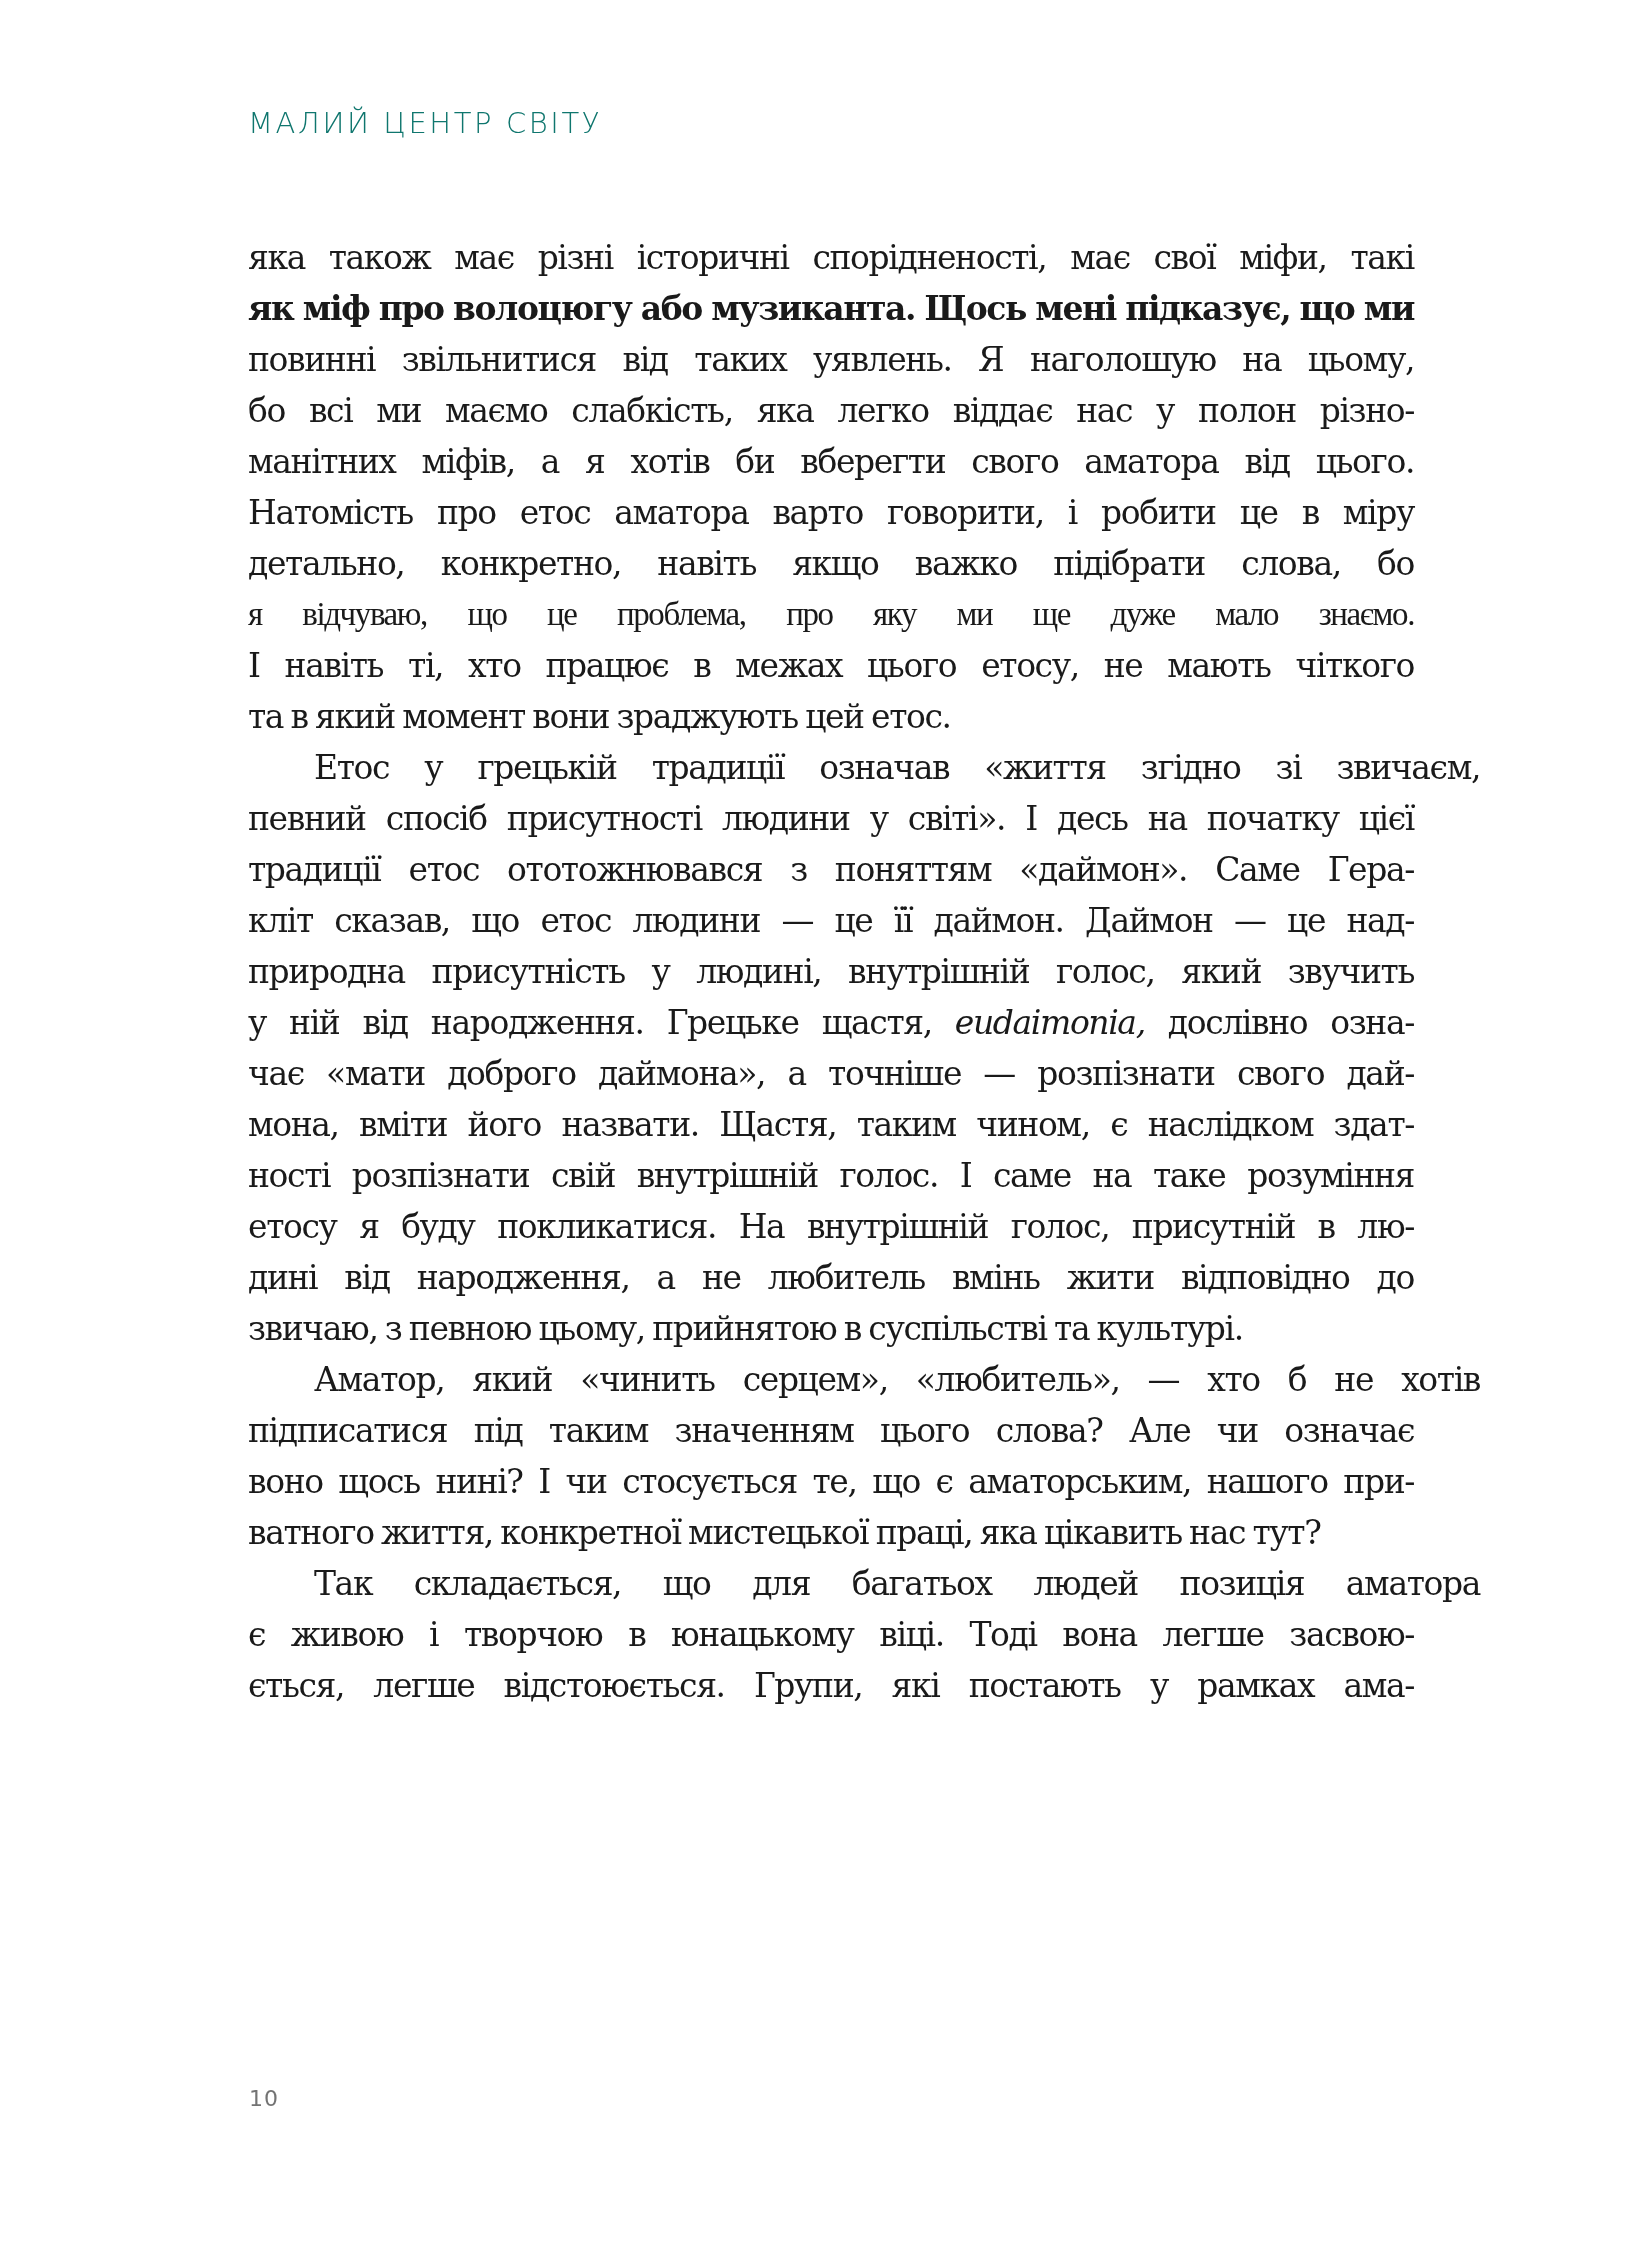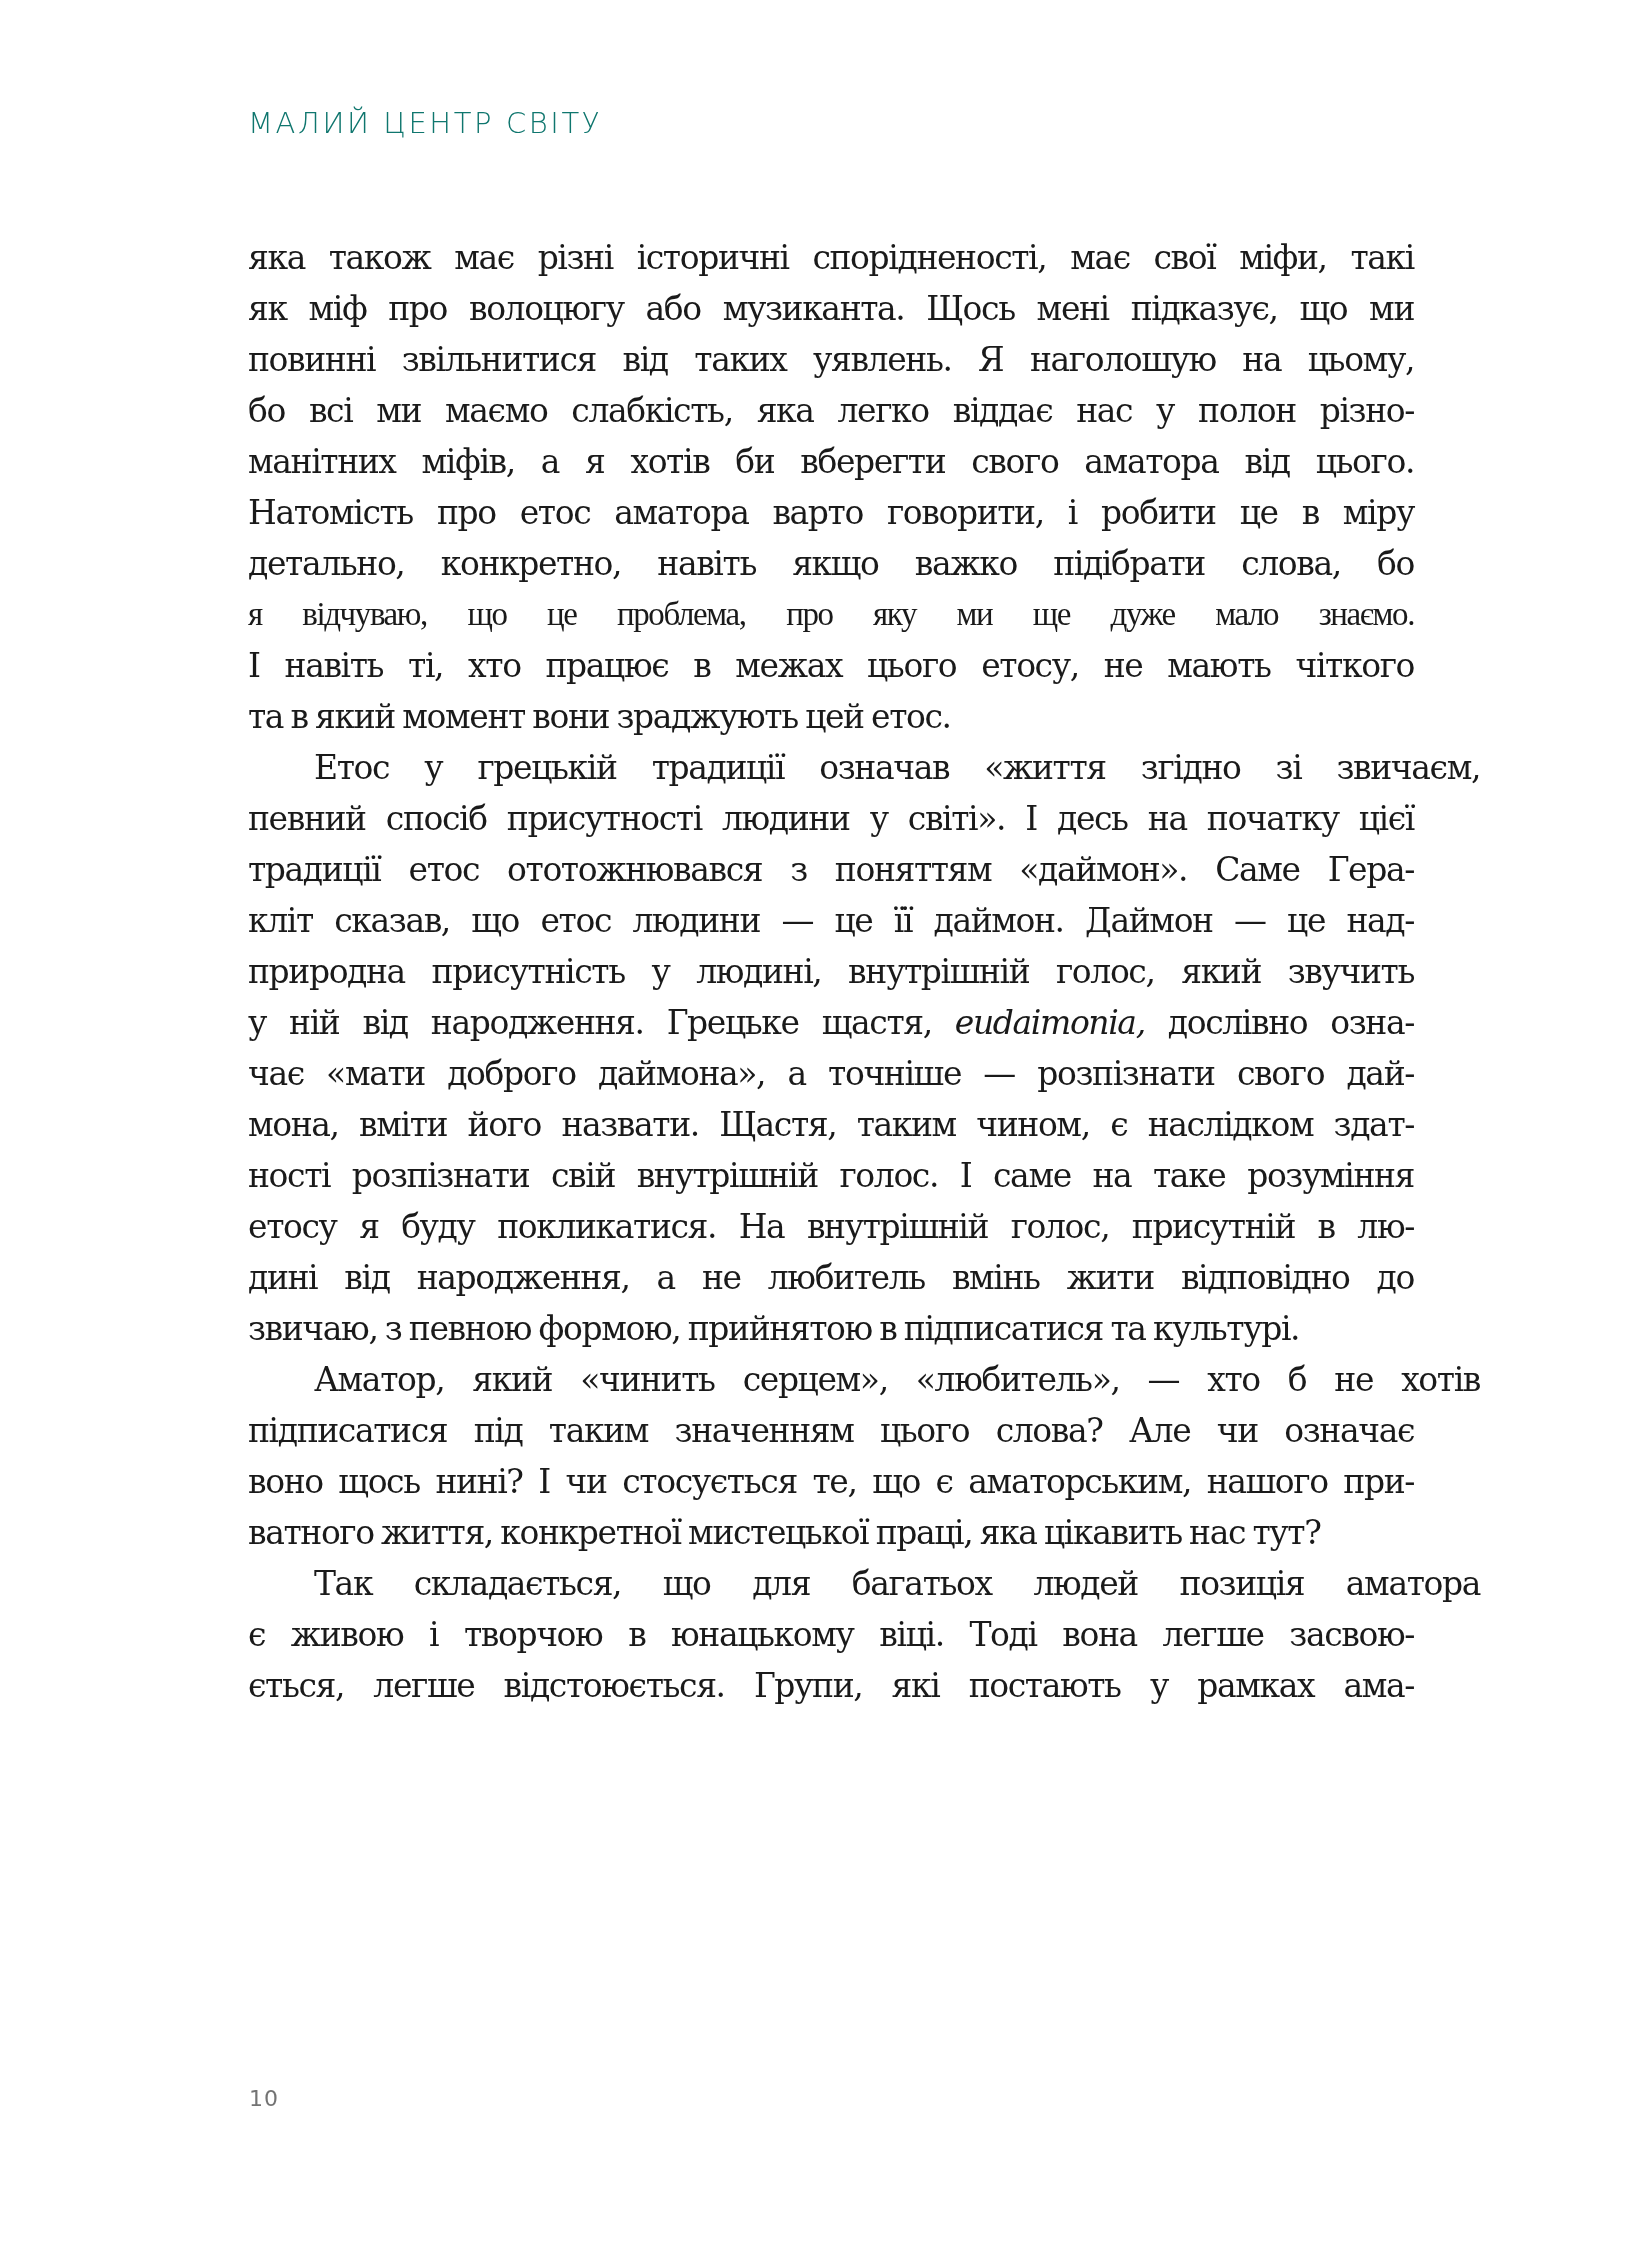--- a/index.html
+++ b/index.html
@@ -64,41 +64,41 @@
       color: #737373;
     }
   </style>
 </head>
 <body>
 
 <div class="running-head">МАЛИЙ ЦЕНТР СВІТУ</div>
 
 <div class="text-block">
   <span class="line" style="display: block; width: 1166px; text-align-last: justify;">яка також має різні історичні спорідненості, має свої міфи, такі</span>
-  <span class="line" style="display: block; width: 1166px; text-align-last: justify;">як міф про волоцюгу або музиканта. Щось мені підказує, що ми</span>
+  <span class="line" style="display: block; width: 1166px; text-align-last: justify; font-weight: bold;">як міф про волоцюгу або музиканта. Щось мені підказує, що ми</span>
   <span class="line" style="display: block; width: 1166px; text-align-last: justify;">повинні звільнитися від таких уявлень. Я наголошую на цьому,</span>
   <span class="line" style="display: block; width: 1166px; text-align-last: justify;">бо всі ми маємо слабкість, яка легко віддає нас у полон різно-</span>
   <span class="line" style="display: block; width: 1166px; text-align-last: justify;">манітних міфів, а я хотів би вберегти свого аматора від цього.</span>
   <span class="line" style="display: block; width: 1166px; text-align-last: justify;">Натомість про етос аматора варто говорити, і робити це в міру</span>
   <span class="line" style="display: block; width: 1166px; text-align-last: justify;">детально, конкретно, навіть якщо важко підібрати слова, бо</span>
   <span class="line" style="display: block; width: 1166px; text-align-last: justify; font-family: Liberation Serif, serif;">я відчуваю, що це проблема, про яку ми ще дуже мало знаємо.</span>
   <span class="line" style="display: block; width: 1166px; text-align-last: justify;">І навіть ті, хто працює в межах цього етосу, не мають чіткого</span>
   <span class="line last" style="display: block; width: 1166px; text-align-last: left;">та в який момент вони зраджують цей етос.</span>
   <span class="line indent" style="display: block; width: 1166px; text-align-last: justify;">Етос у грецькій традиції означав «життя згідно зі звичаєм,</span>
   <span class="line" style="display: block; width: 1166px; text-align-last: justify;">певний спосіб присутності людини у світі». І десь на початку цієї</span>
   <span class="line" style="display: block; width: 1166px; text-align-last: justify;">традиції етос ототожнювався з поняттям «даймон». Саме Гера-</span>
   <span class="line" style="display: block; width: 1166px; text-align-last: justify;">кліт сказав, що етос людини — це її даймон. Даймон — це над-</span>
   <span class="line" style="display: block; width: 1166px; text-align-last: justify;">природна присутність у людині, внутрішній голос, який звучить</span>
   <span class="line" style="display: block; width: 1166px; text-align-last: justify;"><span>у ній від народження. Грецьке щастя, </span><span class="it">eudaimonia,</span><span> дослівно озна-</span></span>
   <span class="line" style="display: block; width: 1166px; text-align-last: justify;">чає «мати доброго даймона», а точніше — розпізнати свого дай-</span>
   <span class="line" style="display: block; width: 1166px; text-align-last: justify;">мона, вміти його назвати. Щастя, таким чином, є наслідком здат-</span>
   <span class="line" style="display: block; width: 1166px; text-align-last: justify;">ності розпізнати свій внутрішній голос. І саме на таке розуміння</span>
   <span class="line" style="display: block; width: 1166px; text-align-last: justify;">етосу я буду покликатися. На внутрішній голос, присутній в лю-</span>
   <span class="line" style="display: block; width: 1166px; text-align-last: justify;">дині від народження, а не любитель вмінь жити відповідно до</span>
-  <span class="line last" style="display: block; width: 1166px; text-align-last: left;">звичаю, з певною формою, прийнятою в підписатися та культурі.</span>
+  <span class="line last" style="display: block; width: 1166px; text-align-last: left;">звичаю, з певною цьому, прийнятою в суспільстві та культурі.</span>
   <span class="line indent" style="display: block; width: 1166px; text-align-last: justify;">Аматор, який «чинить серцем», «любитель», — хто б не хотів</span>
   <span class="line" style="display: block; width: 1166px; text-align-last: justify;">підписатися під таким значенням цього слова? Але чи означає</span>
   <span class="line" style="display: block; width: 1166px; text-align-last: justify;">воно щось нині? І чи стосується те, що є аматорським, нашого при-</span>
   <span class="line last" style="display: block; width: 1166px; text-align-last: left;">ватного життя, конкретної мистецької праці, яка цікавить нас тут?</span>
   <span class="line indent" style="display: block; width: 1166px; text-align-last: justify;">Так складається, що для багатьох людей позиція аматора</span>
   <span class="line" style="display: block; width: 1166px; text-align-last: justify;">є живою і творчою в юнацькому віці. Тоді вона легше засвою-</span>
   <span class="line" style="display: block; width: 1166px; text-align-last: justify;">ється, легше відстоюється. Групи, які постають у рамках ама-</span>
 </div>
 
 <div class="page-number">10</div>

